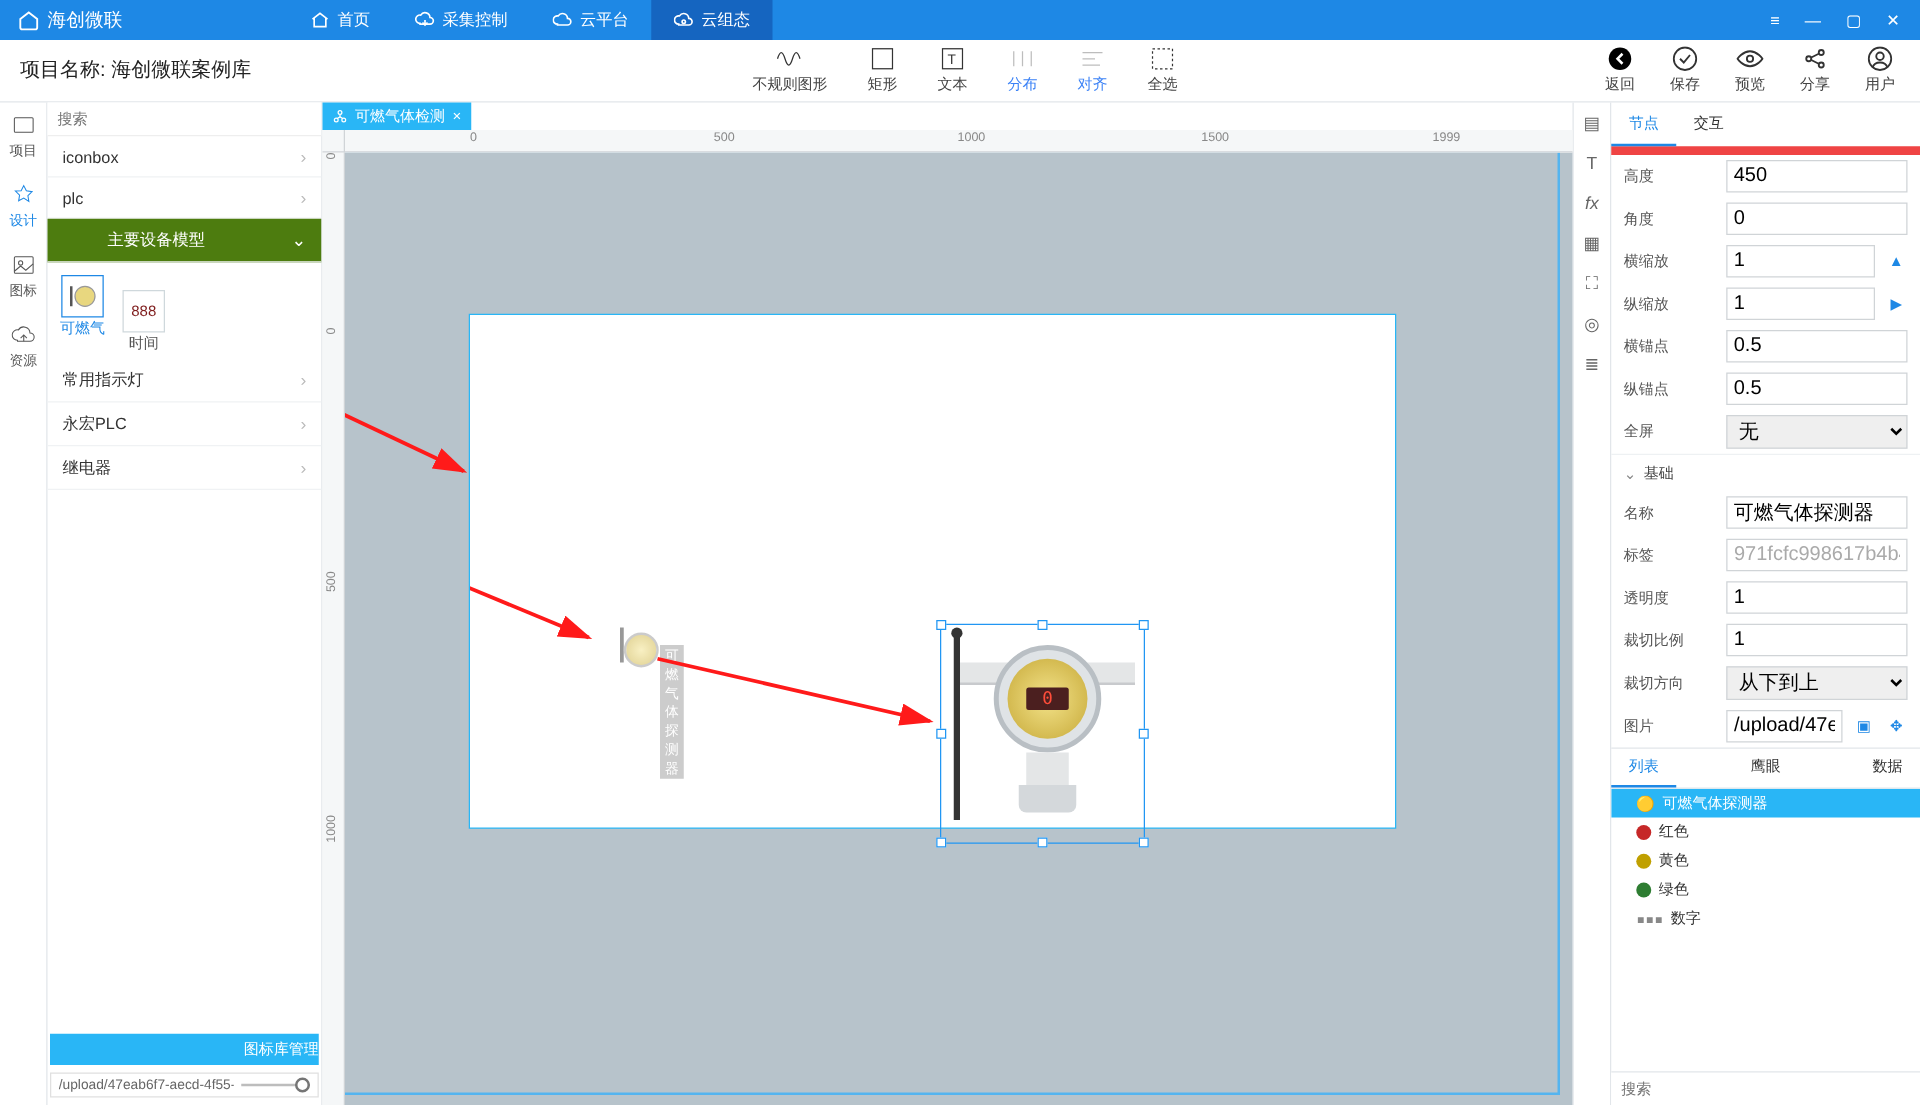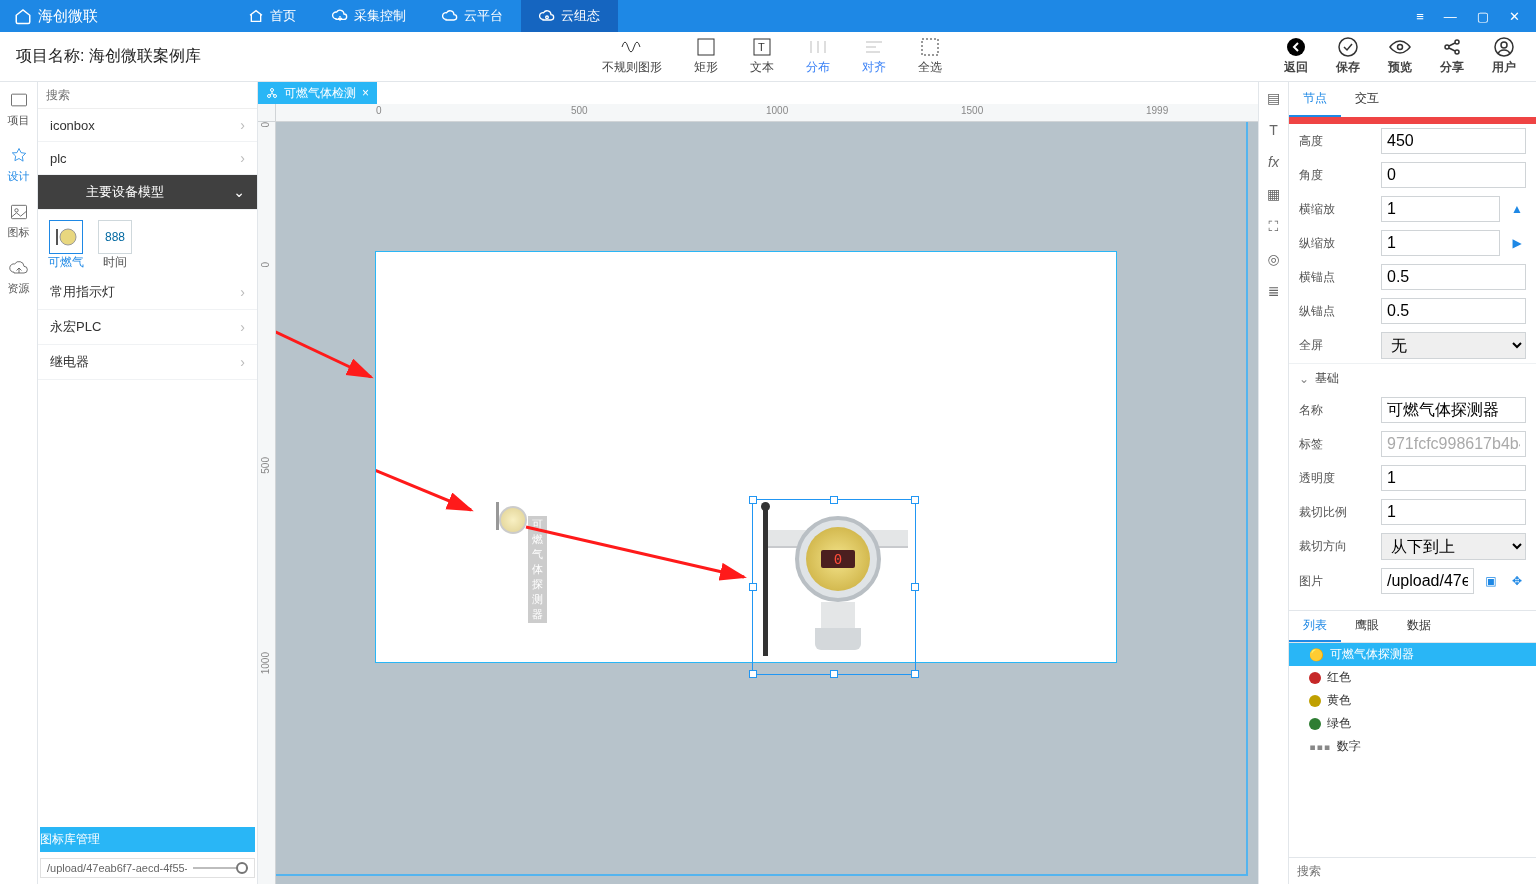--- a/index.html
+++ b/index.html
@@ -15,45 +15,45 @@
 .winctrl { margin-left: auto; display: flex; gap: 20px; padding-right: 16px; }
 .winctrl div { cursor: pointer; }
 
 
 .toolbar { height: 50px; border-bottom: 1px solid #e2e6ea; display: flex; align-items: center; }
 .project-name { width: 260px; padding-left: 16px; font-size: 16px; color: #222; }
 .tool-center { flex: 1; display: flex; justify-content: center; gap: 32px; }
 .toolbtn { display: flex; flex-direction: column; align-items: center; gap: 2px; font-size: 12px; color: #444; cursor: pointer; }
 .toolbtn.disabled { color: #3b82f6; }
 .toolbtn .ic { width: 22px; height: 20px; display: flex; align-items: center; justify-content: center; }
-.tool-right { display: flex; gap: 28px; padding-right: 20px; font-weight: bold; }
+.tool-right { display: flex; gap: 28px; padding-right: 20px; }
 
 
 .main { display: flex; height: calc(884px - 32px - 50px); }
 
 
 .rail { width: 38px; border-right: 1px solid #e2e6ea; display: flex; flex-direction: column; align-items: center; padding-top: 8px; gap: 18px; font-size: 11px; color: #555; }
 .rail .ritem { display: flex; flex-direction: column; align-items: center; gap: 3px; cursor: pointer; }
 .rail .ritem.active { color: #1e88e5; }
 .rail svg { width: 20px; height: 20px; }
 
 
 .lib { width: 220px; border-right: 1px solid #e2e6ea; display: flex; flex-direction: column; font-size: 13px; }
 .lib-search { border: none; border-bottom: 1px solid #eee; padding: 6px 8px; font-size: 12px; outline: none; }
 .lib-item { display: flex; align-items: center; justify-content: space-between; padding: 8px 12px; border-bottom: 1px solid #f0f2f4; cursor: pointer; color: #333; }
 .lib-item .chev { color: #bbb; font-size: 14px; }
-.lib-item.open { background: #404040; color: #fff; padding-left: 48px; }
+.lib-item.open { background: #4d7c0f; color: #fff; padding-left: 48px; }
 .lib-item.open .chev { color: #fff; transform: rotate(0deg);}
 .lib-grid { display: flex; gap: 14px; padding: 10px 10px 4px; }
 .lib-tile { display: flex; flex-direction: column; align-items: center; font-size: 12px; color: #555; cursor: pointer; }
 .lib-tile .box { width: 34px; height: 34px; border: 1px solid #cfd8dc; display: flex; align-items: center; justify-content: center; }
 .lib-tile.sel { color: #1e88e5; }
 .lib-tile.sel .box { border-color: #1e88e5; }
 .lib-spacer { flex: 1; }
-.lib-footer-btn { background: #29b6f6; color: #fff; text-align: left; font-size: 12px; padding: 4px 0; margin: 0 2px 6px; cursor: pointer; }
+.lib-footer-btn { background: #29b6f6; color: #fff; text-align: right; font-size: 12px; padding: 4px 0; margin: 0 2px 6px; cursor: pointer; }
 .lib-path { border: 1px solid #e0e0e0; font-size: 11px; color: #666; padding: 3px 6px; margin: 0 2px 6px; display: flex; align-items: center; gap: 6px; }
 .lib-path .track { flex: 1; height: 2px; background: #bdbdbd; position: relative; }
 .lib-path .knob { position: absolute; right: 0; top: -5px; width: 12px; height: 12px; border-radius: 50%; background: #fff; border: 2px solid #757575; }
 
 
 .canvaswrap { flex: 1; display: flex; flex-direction: column; position: relative; }
 .tabstrip { height: 22px; display: flex; align-items: stretch; font-size: 12px; }
 .tab { background: #29b6f6; color: #fff; display: flex; align-items: center; gap: 6px; padding: 0 8px; cursor: pointer; }
 .tab .x { font-size: 12px; }
 
@@ -100,21 +100,21 @@
 .props { width: 248px; border-left: 1px solid #e2e6ea; display: flex; flex-direction: column; font-size: 12px; color: #333; }
 .props-tabs { display: flex; border-bottom: 7px solid #ef4444; }
 .props-tabs div { padding: 8px 14px; cursor: pointer; }
 .props-tabs .on { color: #1e88e5; border-bottom: 2px solid #1e88e5; }
 .prow { display: flex; align-items: center; padding: 4px 10px; gap: 8px; }
 .prow label { width: 74px; color: #555; }
 .prow input, .prow select { flex: 1; border: 1px solid #d0d4d7; padding: 3px 5px; font-size: 16px; min-width: 0; }
 .prow .suffix-ic { width: 18px; text-align: center; color: #1e88e5; cursor: pointer; }
 .psubhead { display: flex; align-items: center; gap: 6px; padding: 6px 10px; color: #444; font-weight: 500; border-top: 1px solid #eef1f3; }
 .psubhead .chev { color: #888; }
-.bottom-tabs { display: flex; border-top: 1px solid #e2e6ea; border-bottom: 1px solid #e2e6ea; margin-top: 12px;}
+.bottom-tabs { display: flex; border-top: 1px solid #e2e6ea; border-bottom: 1px solid #e2e6ea; margin-top: 0; justify-content: space-between;}
 .bottom-tabs div { padding: 6px 14px; cursor: pointer; }
 .bottom-tabs .on { color: #1e88e5; border-bottom: 2px solid #1e88e5; }
 .layerlist { flex: 1; overflow: auto; }
 .layer { display: flex; align-items: center; gap: 6px; padding: 3px 10px 3px 20px; cursor: pointer;}
 .layer.sel { background: #29b6f6; color: #fff; }
 .layer .dot { width: 12px; height: 12px; border-radius: 50%; }
 .props-search { border: none; border-top: 1px solid #e2e6ea; padding: 6px 8px; font-size: 12px; outline: none; }
 
 </style>
 </head>
@@ -318,21 +318,21 @@
       <div class="lib-tile sel">
         <div class="box">
             <svg width="24" height="24">
               <rect x="2" y="4" width="2" height="16" fill="#555"></rect>
               <circle cx="14" cy="12" r="8" fill="#e8d77f" stroke="#999"></circle>
             </svg>
           </div>
         <span>可燃气</span>
       </div>
       <div class="lib-tile">
-        <div class="box" style="font-family:monospace;color:#0369a1;">
+        <div class="box" style="font-family:monospace;color:#7f1d1d;margin-top:12px;">
             <span>888</span>
           </div>
         <span>时间</span>
       </div>
     </div>
     <div class="lib-item">
         <span>常用指示灯</span>
         <span class="chev">›</span>
       </div>
     <div class="lib-item">

